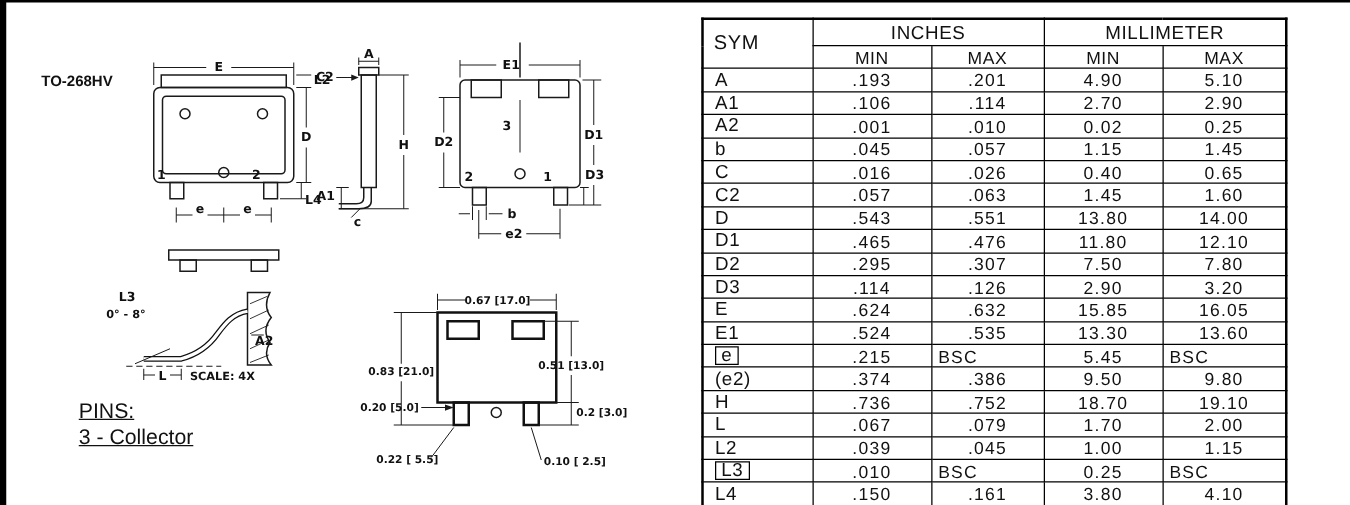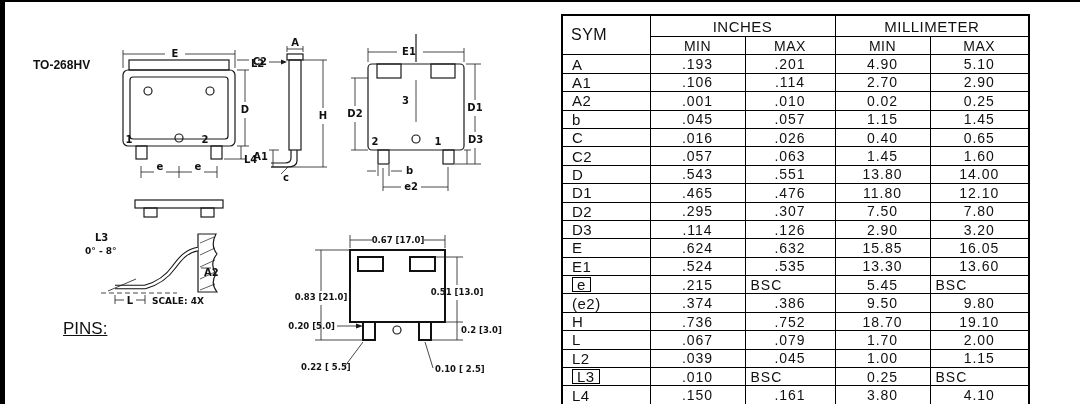--- a/index.html
+++ b/index.html
@@ -212,20 +212,21 @@
       <text x="316" y="298" text-anchor="middle" class="sm">0.83 [21.0]</text>
       <text x="330" y="327" text-anchor="end" class="sm">0.20 [5.0]</text>
       <text x="456" y="331" text-anchor="start" class="sm">0.2 [3.0]</text>
       <text x="296" y="368" text-anchor="start" class="sm">0.22 [ 5.5]</text>
       <text x="430" y="370" text-anchor="start" class="sm">0.10 [ 2.5]</text>
     </g>
   </svg>
 
   <div class="pins">
     <div>PINS:</div>
+    <div>3 - Collector</div>
   </div>
 
   <table class="dim-table">
     <colgroup>
       <col style="width:88px">
         <col style="width:95px">
         <col style="width:90px">
         <col style="width:95px">
         <col style="width:99px">
     </colgroup>

